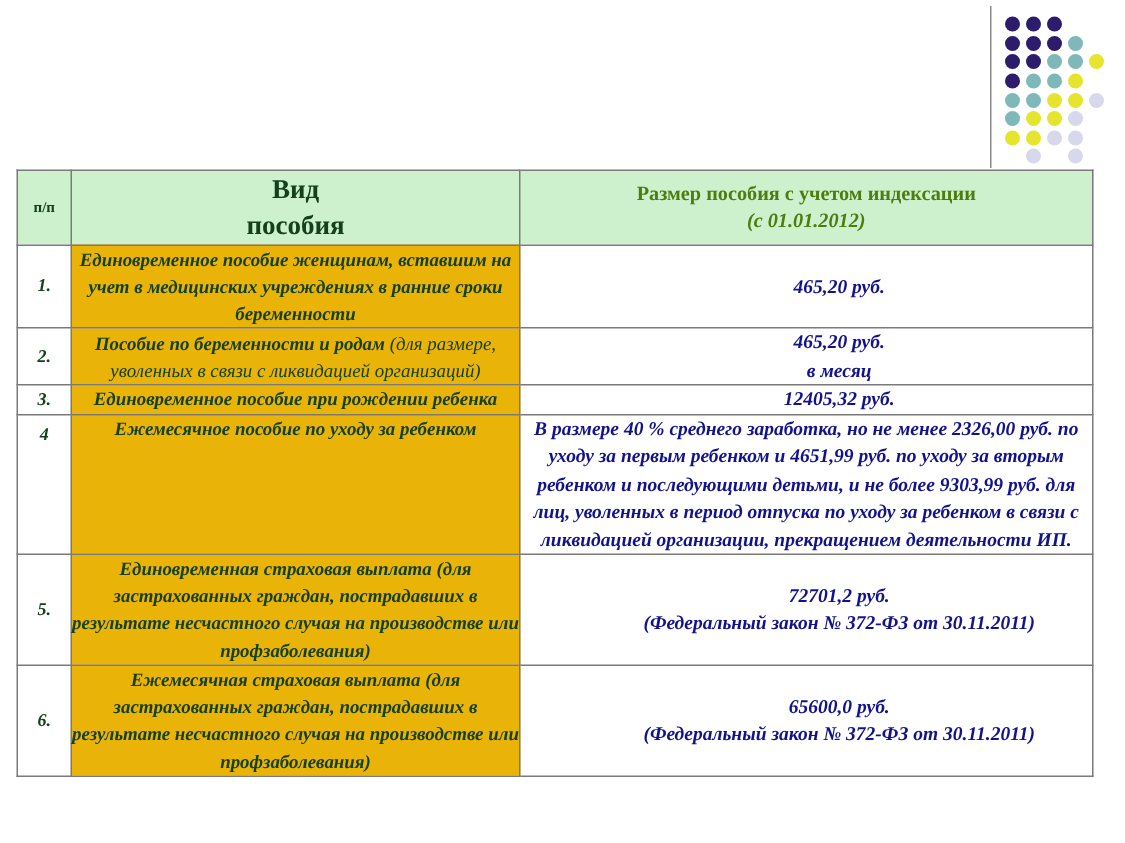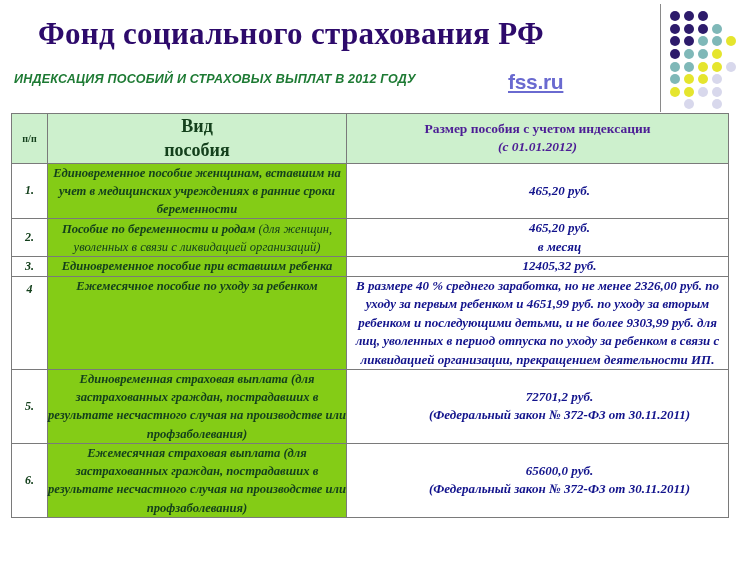--- a/index.html
+++ b/index.html
@@ -139,21 +139,21 @@
     font-size: 18px;
     font-weight: bold;
     color: #14401c;
     line-height: 1.35;
     padding: 5px 6px 6px;
   }
   .hdr-size {
     font-family: "Liberation Serif", "DejaVu Serif", serif;
     font-size: 13.5px;
     font-weight: bold;
-    color: #4c1d95;
+    color: #4d7c0f;
     line-height: 1.35;
     padding: 5px 6px 6px;
     text-align: center;
   }
   .hdr-size .sub {
     font-style: italic;
   }
 
   
   .cell-num {
@@ -162,21 +162,21 @@
     font-family: "Liberation Serif", "DejaVu Serif", serif;
     font-size: 12px;
     font-weight: bold;
     font-style: italic;
     color: #14401c;
     vertical-align: middle;
   }
   .cell-num.top-al { vertical-align: top; padding-top: 5px; }
 
   .cell-kind {
-    background: #84cc16;
+    background: #eab308;
     text-align: center;
     font-family: "Liberation Serif", "DejaVu Serif", serif;
     font-size: 12.6px;
     font-weight: bold;
     font-style: italic;
     color: #14401c;
     line-height: 1.45;
     padding: 5px 7px 6px;
     vertical-align: middle;
   }
@@ -198,25 +198,20 @@
     vertical-align: middle;
   }
   .cell-size.top-al { vertical-align: top; }
   .cell-size .line { display: block; padding-left: 44px; }
   .cell-size .para { text-align: center; }
 </style>
 </head>
 <body>
 
 <div class="header">
-  <div class="header-left">
-    <div class="main-title">Фонд социального страхования РФ</div>
-    <div class="subtitle">ИНДЕКСАЦИЯ ПОСОБИЙ И СТРАХОВЫХ ВЫПЛАТ В 2012 ГОДУ</div>
-    <a class="site-link">fss.ru</a>
-  </div>
   <div class="header-divider"></div>
   <div class="logo-grid" id="logo-grid">
       <div class="dot-cell">
         <div class="dot" style="background: rgb(45, 27, 107);"></div>
       </div>
       <div class="dot-cell">
         <div class="dot" style="background: rgb(45, 27, 107);"></div>
       </div>
       <div class="dot-cell">
         <div class="dot" style="background: rgb(45, 27, 107);"></div>
@@ -340,29 +335,29 @@
     <tbody id="table-body">
         <tr>
           <td class="cell-num">1.</td>
           <td class="cell-kind">Единовременное пособие женщинам, вставшим на учет в медицинских учреждениях в ранние сроки беременности</td>
           <td class="cell-size">
             <div class="line">465,20 руб.</div>
           </td>
         </tr>
         <tr>
           <td class="cell-num">2.</td>
-          <td class="cell-kind"><span>Пособие по беременности и родам</span><span class="plain"> (для женщин, уволенных в связи с ликвидацией организаций)</span></td>
+          <td class="cell-kind"><span>Пособие по беременности и родам</span><span class="plain"> (для размере, уволенных в связи с ликвидацией организаций)</span></td>
           <td class="cell-size">
             <div class="line">465,20 руб.</div>
             <div class="line">в  месяц</div>
           </td>
         </tr>
         <tr>
           <td class="cell-num">3.</td>
-          <td class="cell-kind">Единовременное пособие при вставшим ребенка</td>
+          <td class="cell-kind">Единовременное пособие при рождении ребенка</td>
           <td class="cell-size">
             <div class="line">12405,32 руб.</div>
           </td>
         </tr>
         <tr>
           <td class="cell-num top-al">4</td>
           <td class="cell-kind top-al">Ежемесячное пособие по уходу за ребенком</td>
           <td class="cell-size top-al">
             <div class="para">В размере 40 % среднего заработка, но не менее 2326,00 руб. по уходу за первым ребенком и 4651,99 руб. по уходу за вторым ребенком и последующими детьми, и не более 9303,99 руб. для лиц, уволенных  в период отпуска по уходу за ребенком в связи с ликвидацией организации, прекращением деятельности ИП.</div>
           </td>

